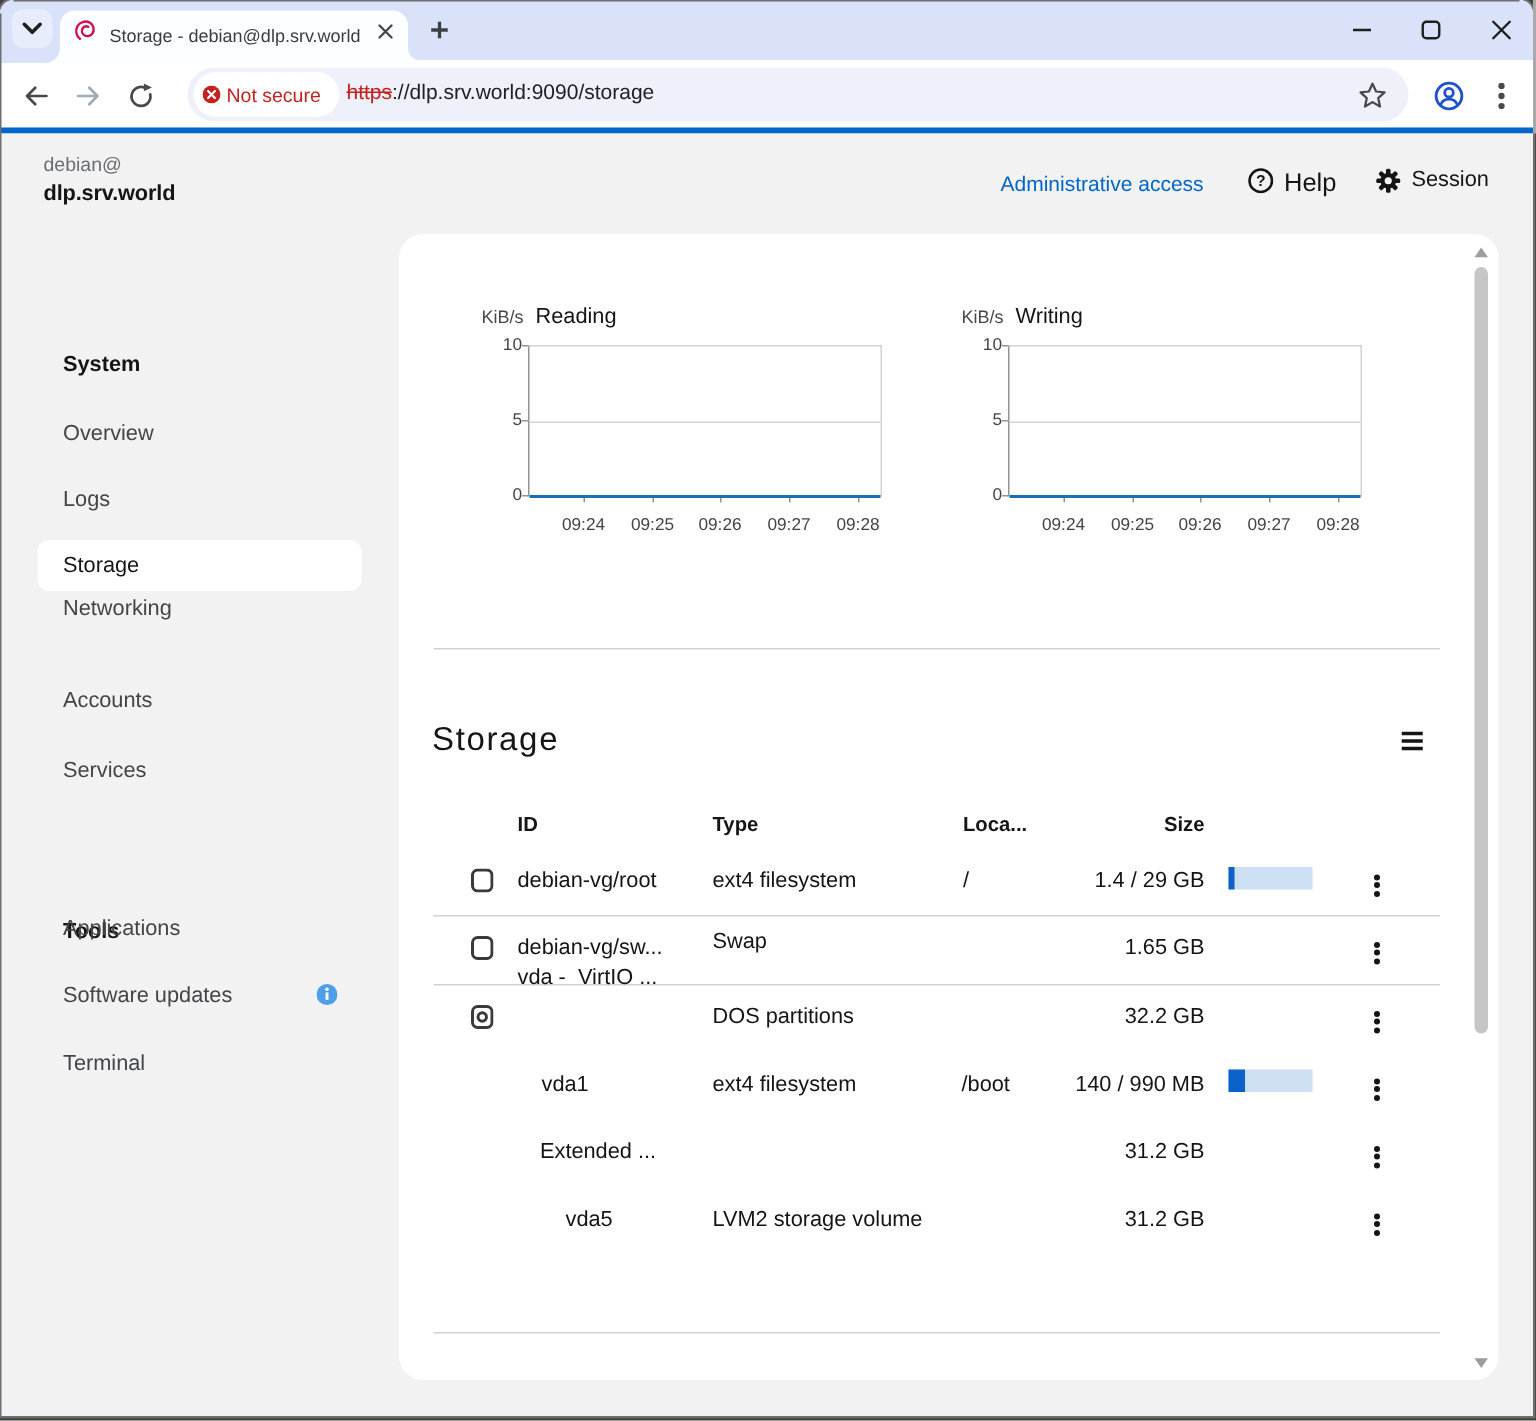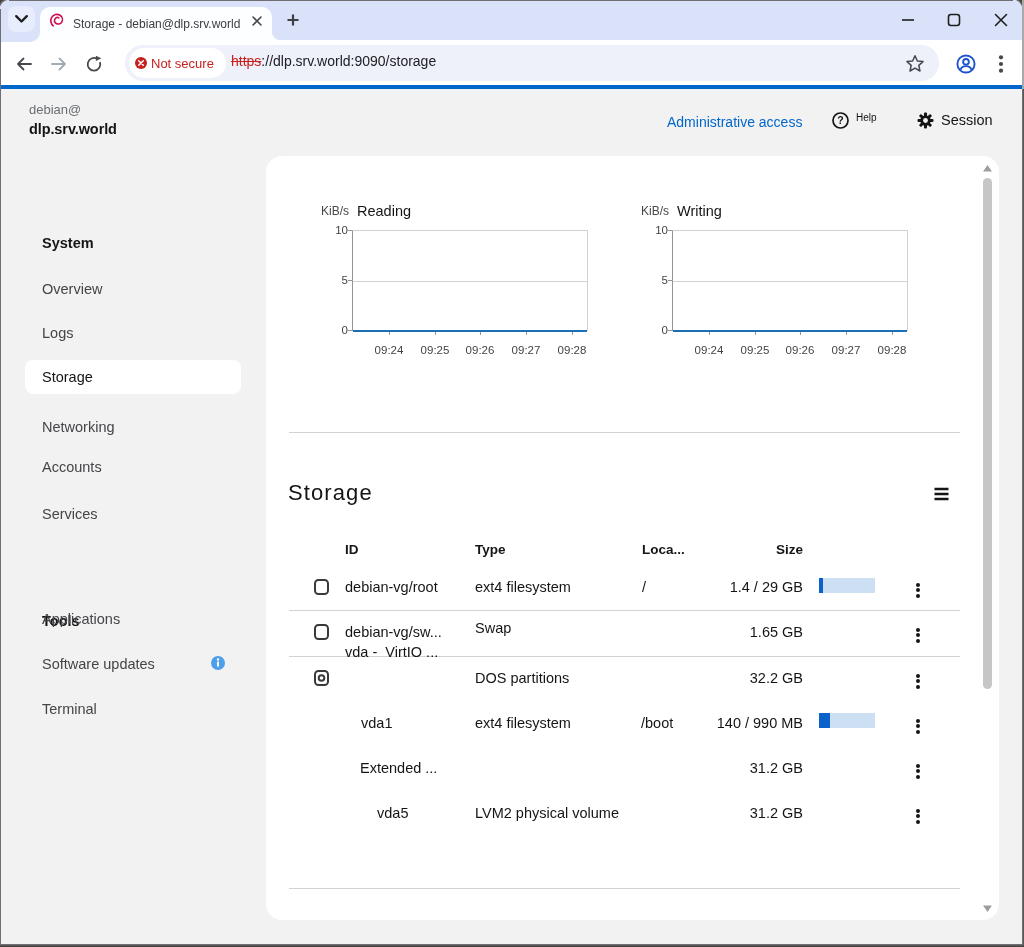--- a/index.html
+++ b/index.html
@@ -31,21 +31,21 @@
           display:flex; align-items:center; font-size:13px; color:#c5221f; }
   #chip svg { position:absolute; left:6px; top:9px; }
   #url { position:absolute; left:106px; top:8px; font-size:14px; color:#202124; white-space:nowrap; }
   #url .red { color:#c5221f; text-decoration:line-through; }
   
   #bluebar { position:absolute; left:0; top:85px; width:1024px; height:4px; background:#0066cc; }
   #cockpit { position:absolute; left:0; top:89px; width:1024px; height:855px; background:#f2f2f2; }
   #m-user { position:absolute; left:29px; top:13px; font-size:13px; color:#6a6e73; }
   #m-host { position:absolute; left:29px; top:32px; font-size:14.5px; font-weight:bold; letter-spacing:-0.1px; color:#151515; }
   #adm { position:absolute; left:667px; top:25px; font-size:14px; color:#0066cc; }
-  #help { position:absolute; left:832px; top:23px; font-size:10px; color:#151515; }
+  #help { position:absolute; left:832px; top:23px; font-size:17px; color:#151515; }
   #session { position:absolute; left:918px; top:23px; font-size:14.5px; color:#151515; }
   
   #search { position:absolute; left:25px; top:84px; width:214px; height:34px; background:#fff;
             border:1px solid #b8bbbe; border-radius:8px; }
   #search span { position:absolute; left:38px; top:8px; font-size:14px; color:#6a6e73; }
   .navhead { position:absolute; left:42px; font-size:14.5px; font-weight:bold; color:#151515; }
   .navitem { position:absolute; left:42px; font-size:14.5px; color:#444548; }
   #storpill { position:absolute; left:25px; top:271px; width:216px; height:34px; background:#fff; border-radius:8px; }
   #infoicon { position:absolute; left:211px; top:567px; }
   
@@ -168,21 +168,21 @@
         </g>
         <circle cx="8.5" cy="8.5" r="2.4" fill="#f2f2f2"></circle>
       </svg>
     <span id="session" style="left:941px;">Session</span>
 
     <div class="navhead" style="top:146px;">System</div>
     <div class="navitem" style="top:192px;">Overview</div>
     <div class="navitem" style="top:236px;">Logs</div>
     <div id="storpill"></div>
     <div class="navitem" style="top:280px; color:#151515;">Storage</div>
-    <div class="navitem" style="top:330px;">Networking</div>
+    <div class="navitem" style="top:309px;">Networking</div>
     <div class="navitem" style="top:370px;">Accounts</div>
     <div class="navitem" style="top:417px;">Services</div>
     <div class="navhead" style="top:478px;margin-top:46px;">Tools</div>
     <div class="navitem" style="top:522px;">Applications</div>
     <div class="navitem" style="top:567px;">Software updates</div>
     <svg id="infoicon" width="14" height="14" viewBox="0 0 13 13">
         <circle cx="6.5" cy="6.5" r="6.5" fill="#4d9fea"></circle>
         <rect x="5.6" y="5.2" width="1.8" height="4.6" fill="#fff"></rect>
         <circle cx="6.5" cy="3.3" r="1.1" fill="#fff"></circle>
       </svg>
@@ -304,21 +304,21 @@
 
       <span class="td" style="left:94px; top:604px;">Extended ...</span>
       <span class="td sizecol" style="left:417px; top:604px;">31.2 GB</span>
       <div class="kebab" style="top:608px;">
           <i style="top:0;"></i>
           <i style="top:5.3px;"></i>
           <i style="top:10.6px;"></i>
         </div>
 
       <span class="td" style="left:111px; top:649px;">vda5</span>
-      <span class="td" style="left:209px; top:649px;">LVM2 physical volume</span>
+      <span class="td" style="left:209px; top:649px;">LVM2 storage volume</span>
       <span class="td sizecol" style="left:417px; top:649px;">31.2 GB</span>
       <div class="kebab" style="top:653px;">
           <i style="top:0;"></i>
           <i style="top:5.3px;"></i>
           <i style="top:10.6px;"></i>
         </div>
       <div class="rowsep" style="top:732px;"></div>
 
       <svg class="sb-arrow" style="left:716px; top:8px; position:absolute;" width="11" height="9" viewBox="0 0 11 9">
           <path d="M5.5 1 L10 7.5 H1 Z" fill="#9d9d9d"></path>

